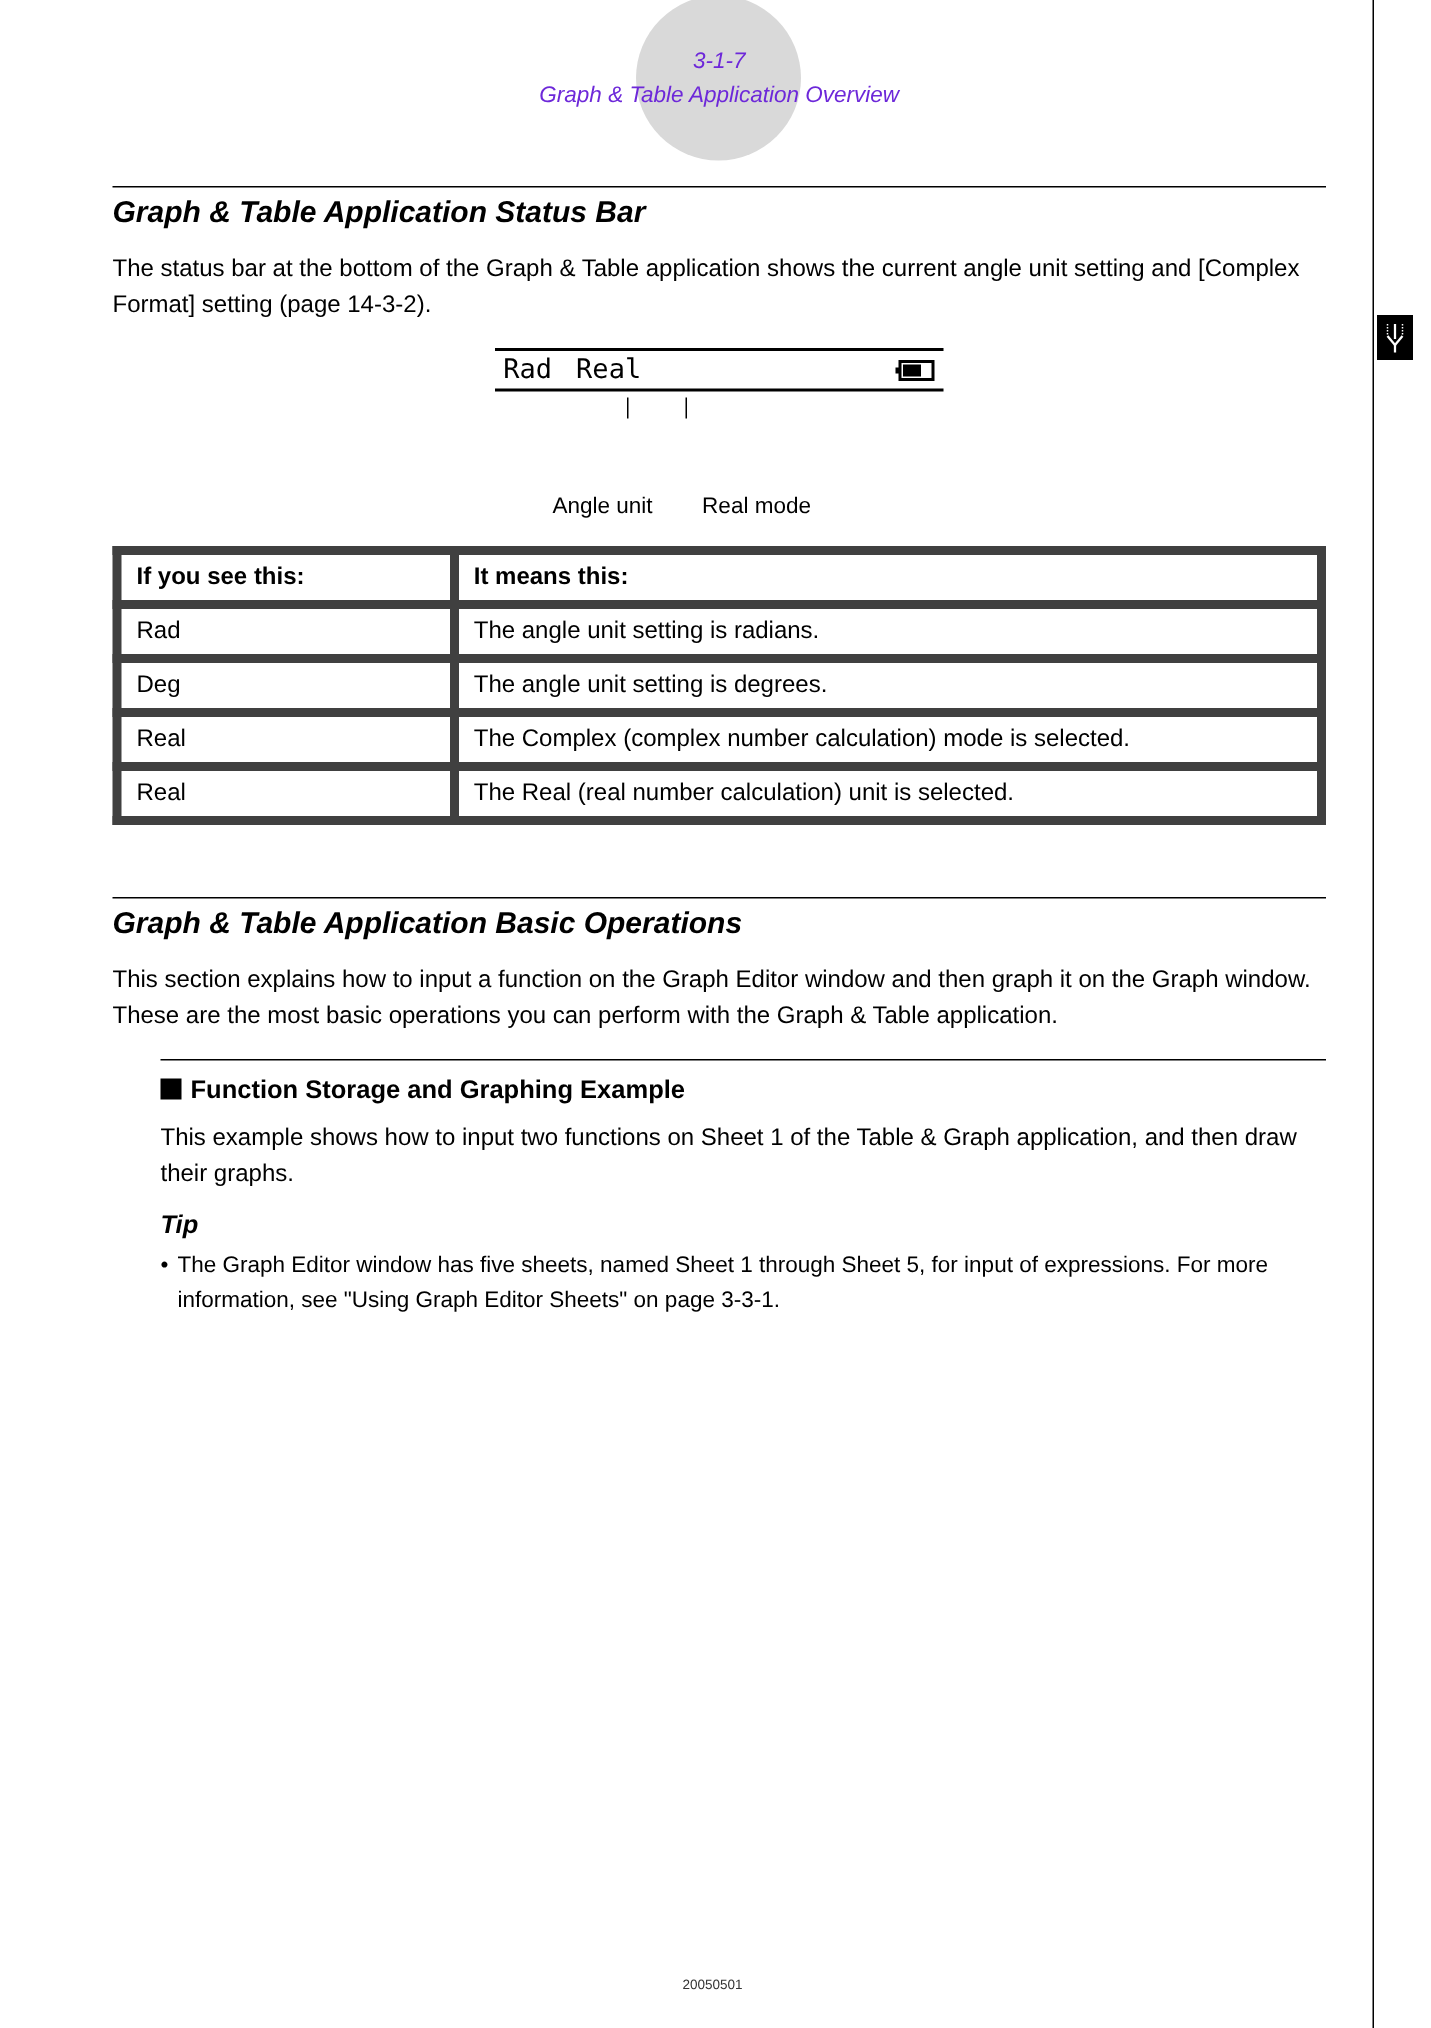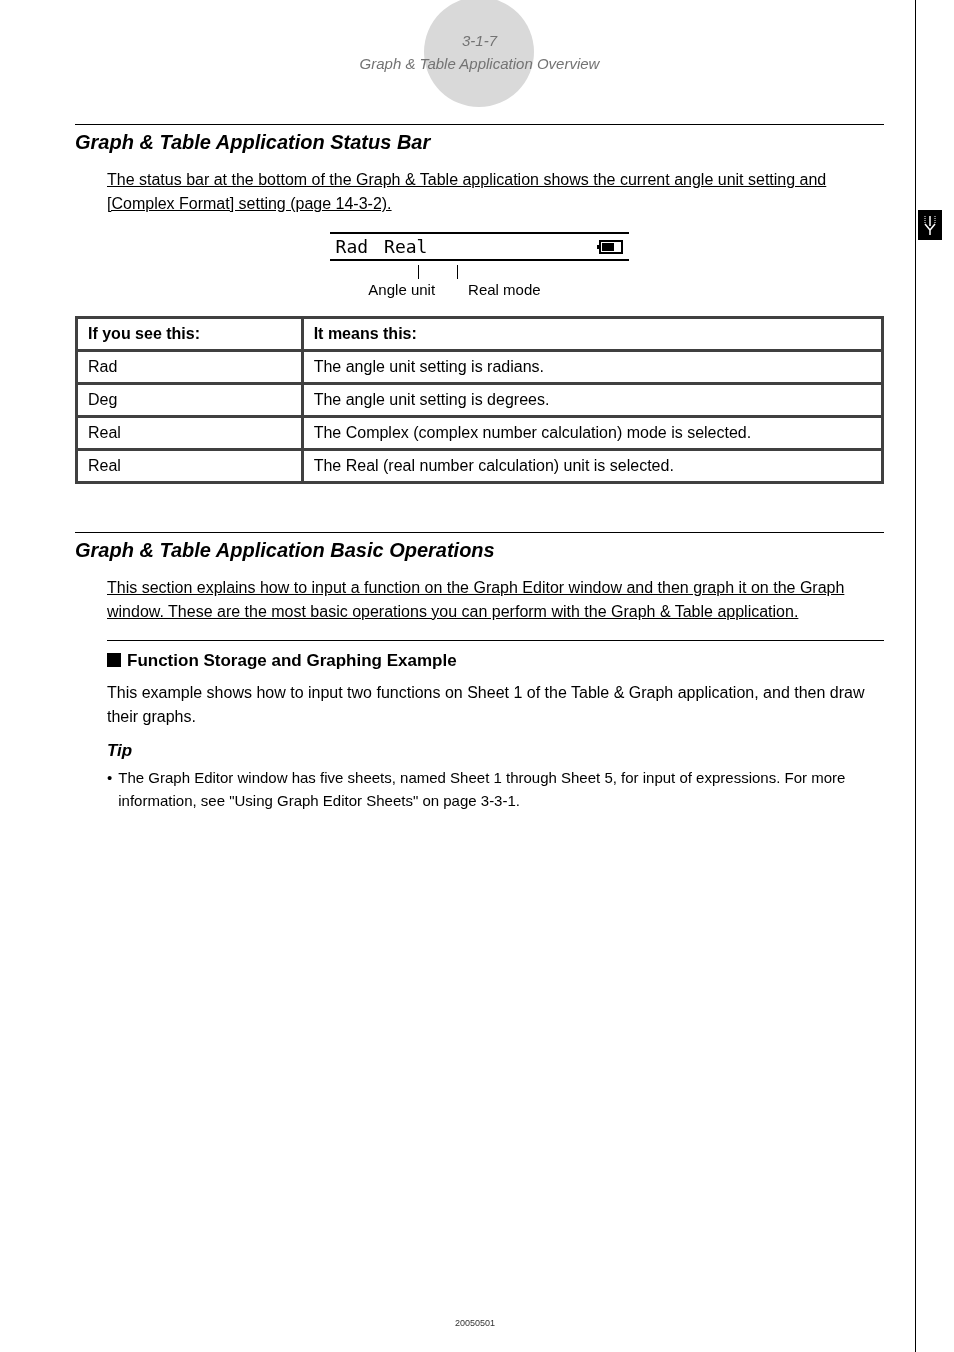--- a/index.html
+++ b/index.html
@@ -40,21 +40,21 @@
       position: absolute;
       left: 50%;
       top: 50%;
       transform: translate(-50%, -50%);
       z-index: 0;
     }
     .header-text {
       position: relative;
       z-index: 1;
       font-style: italic;
-      color: #737373;
+      color: #6d28d9;
       font-size: 15px;
       line-height: 1.4;
     }
     .header-num {
       display: block;
       margin-bottom: 2px;
     }
     .section-rule {
       border: none;
       border-top: 1.5px solid #000;
@@ -67,23 +67,21 @@
     }
     h2 {
       font-size: 20px;
       font-weight: bold;
       margin-bottom: 14px;
       font-style: italic;
     }
     .body-text {
       font-size: 16px;
       line-height: 1.5;
-      margin-left: 32px;
       margin-bottom: 16px;
-      text-decoration: underline;
     }
     .statusbar-img {
       display: flex;
       justify-content: center;
       margin: 6px 0 4px 0;
     }
     .statusbar-box {
       border-top: 2px solid #000;
       border-bottom: 2px solid #000;
       display: inline-flex;
@@ -134,29 +132,30 @@
     }
     .tick {
       width: 1px;
       height: 14px;
       background: #000;
     }
     .callout-labels {
       display: inline-flex;
       gap: 33px;
       margin-left: -50px;
+      margin-top: 48px;
     }
     table.status-table {
       width: 100%;
       border-collapse: collapse;
       margin-bottom: 48px;
       font-size: 16px;
     }
     table.status-table th, table.status-table td {
-      border: 3px solid #404040;
+      border: 6px solid #404040;
       padding: 6px 10px;
       text-align: left;
       vertical-align: top;
     }
     table.status-table th {
       font-weight: bold;
     }
     table.status-table .col1 { width: 28%; }
     .subsection-title {
       font-size: 17px;

